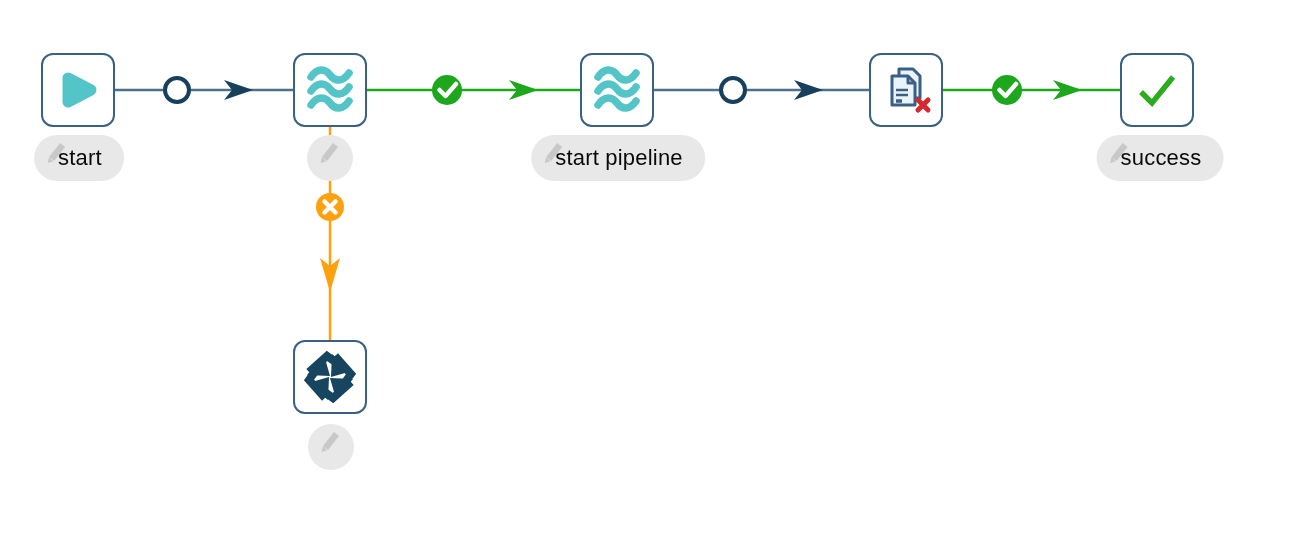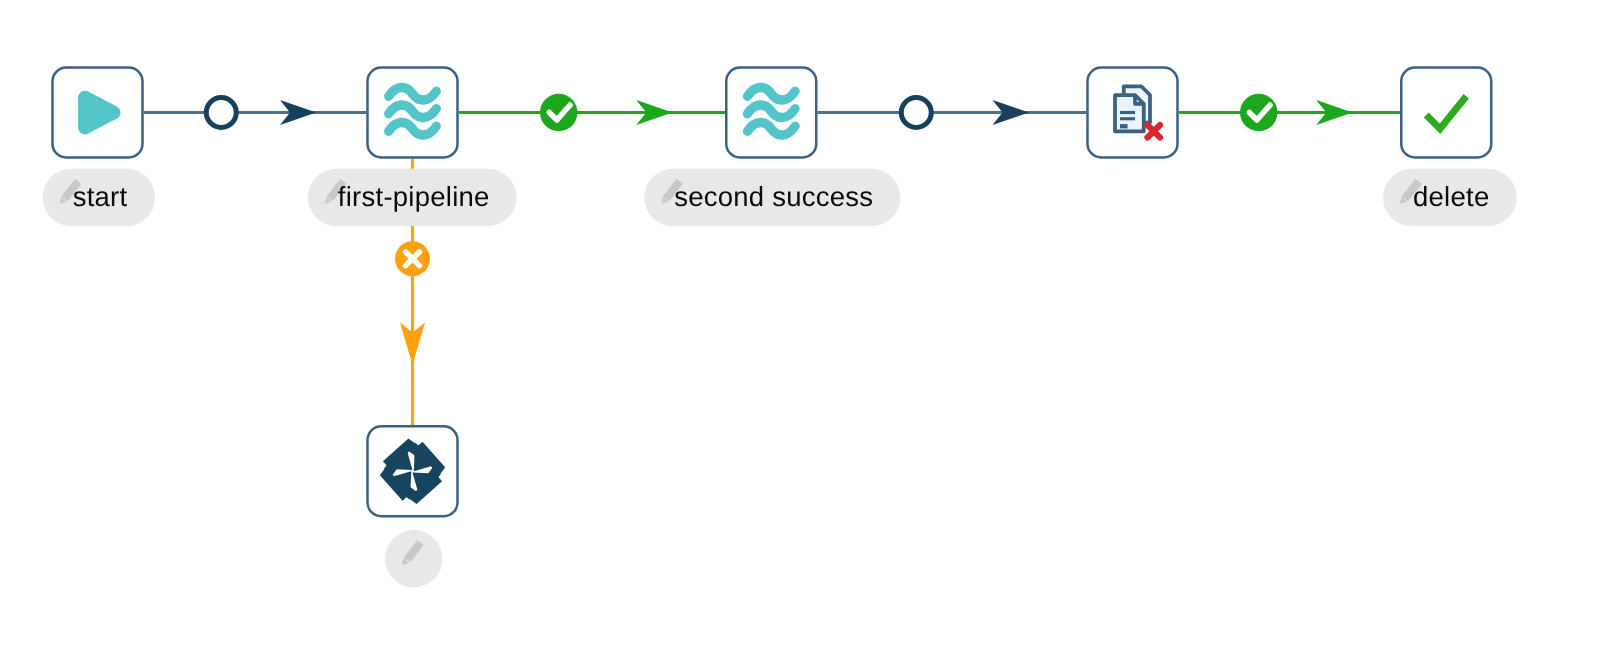--- a/index.html
+++ b/index.html
@@ -147,38 +147,37 @@
         <path d="M5 17 L3.5 23 L9 21.5 Z" fill="#c8c8c8"></path>
     </svg>
     <span class="txt">start</span>
   </div>
 
   <div class="label" style="left:330px;top:135px">
     <svg class="pencil" width="22" height="26" viewBox="0 0 22 26">
       <path d="M5 17 L16 3 L21 7 L10 21 Z" fill="#c8c8c8"></path>
         <path d="M5 17 L3.5 23 L9 21.5 Z" fill="#c8c8c8"></path>
     </svg>
-    <span class="txt">first-pipeline</span>
   </div>
 
   <div class="label" style="left:618px;top:135px">
     <svg class="pencil" width="22" height="26" viewBox="0 0 22 26">
       <path d="M5 17 L16 3 L21 7 L10 21 Z" fill="#c8c8c8"></path>
         <path d="M5 17 L3.5 23 L9 21.5 Z" fill="#c8c8c8"></path>
     </svg>
-    <span class="txt">second success</span>
+    <span class="txt">start pipeline</span>
   </div>
 
 
   <div class="label" style="left:1160px;top:135px">
     <svg class="pencil" width="22" height="26" viewBox="0 0 22 26">
       <path d="M5 17 L16 3 L21 7 L10 21 Z" fill="#c8c8c8"></path>
         <path d="M5 17 L3.5 23 L9 21.5 Z" fill="#c8c8c8"></path>
     </svg>
-    <span class="txt">delete</span>
+    <span class="txt">success</span>
   </div>
 
   <div class="label" style="left:331px;top:424px">
     <svg class="pencil" width="22" height="26" viewBox="0 0 22 26">
       <path d="M5 17 L16 3 L21 7 L10 21 Z" fill="#c8c8c8"></path>
         <path d="M5 17 L3.5 23 L9 21.5 Z" fill="#c8c8c8"></path>
     </svg>
   </div>
 
 </div>

